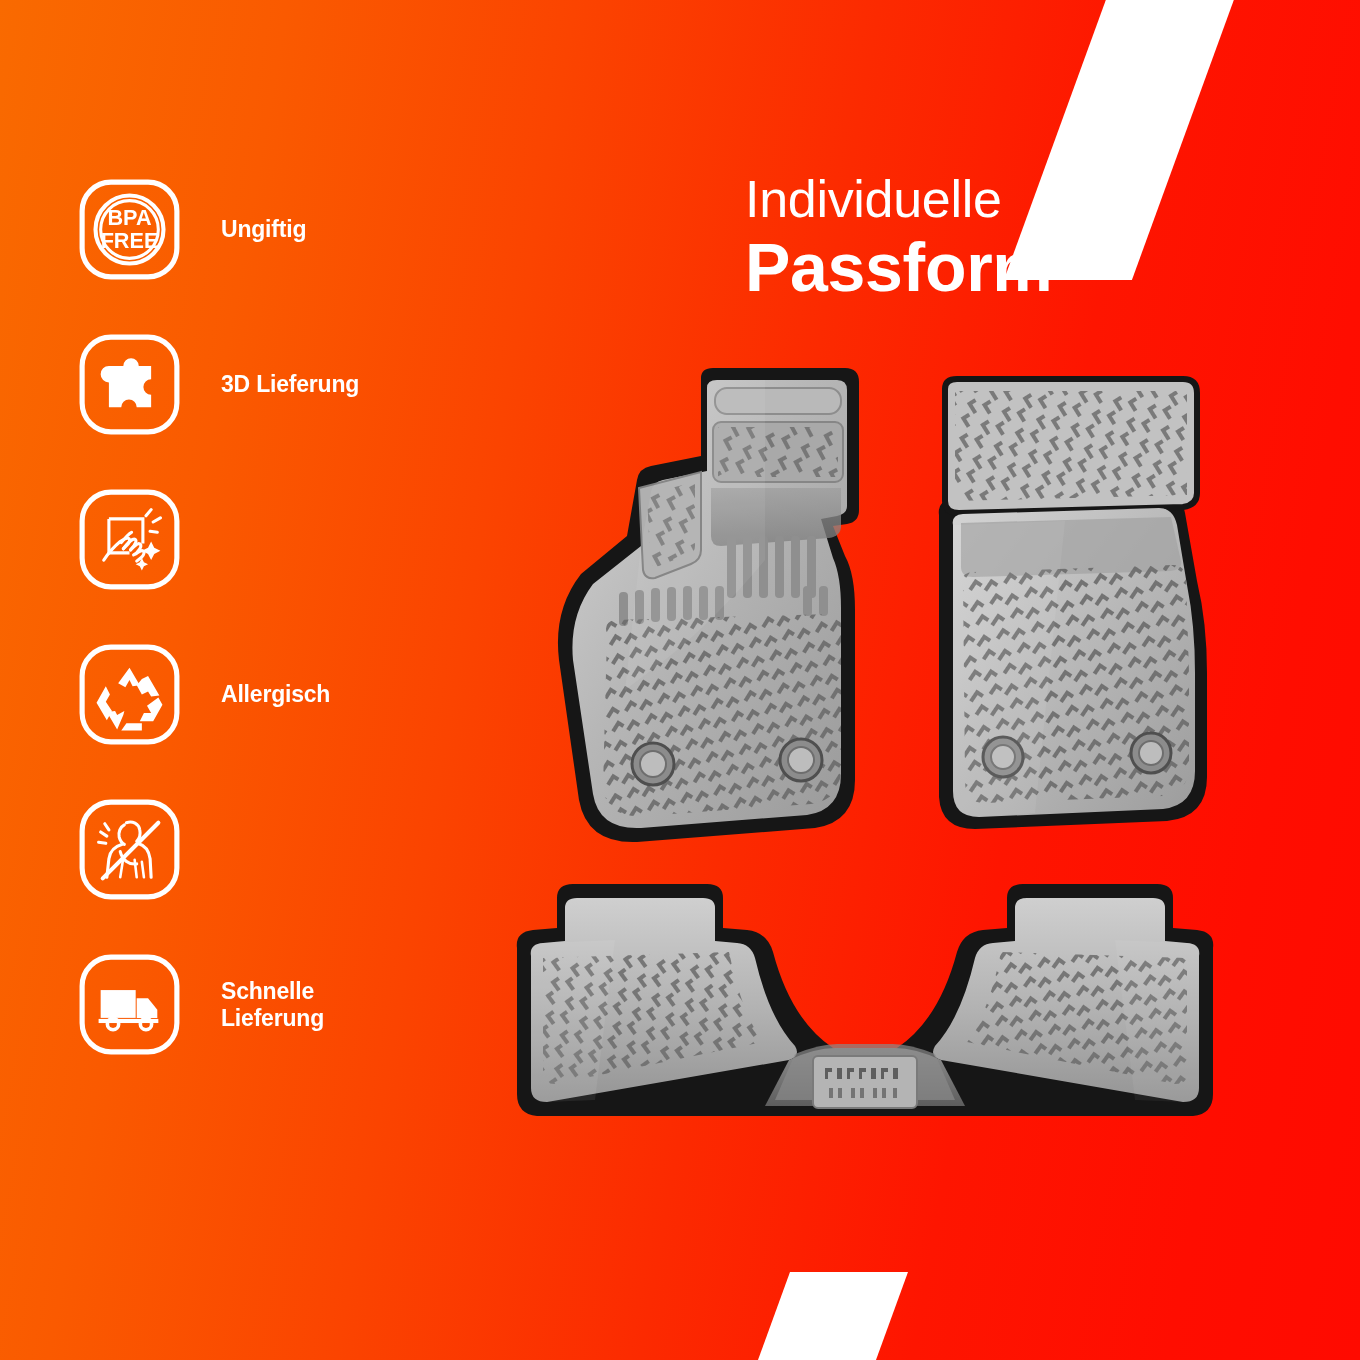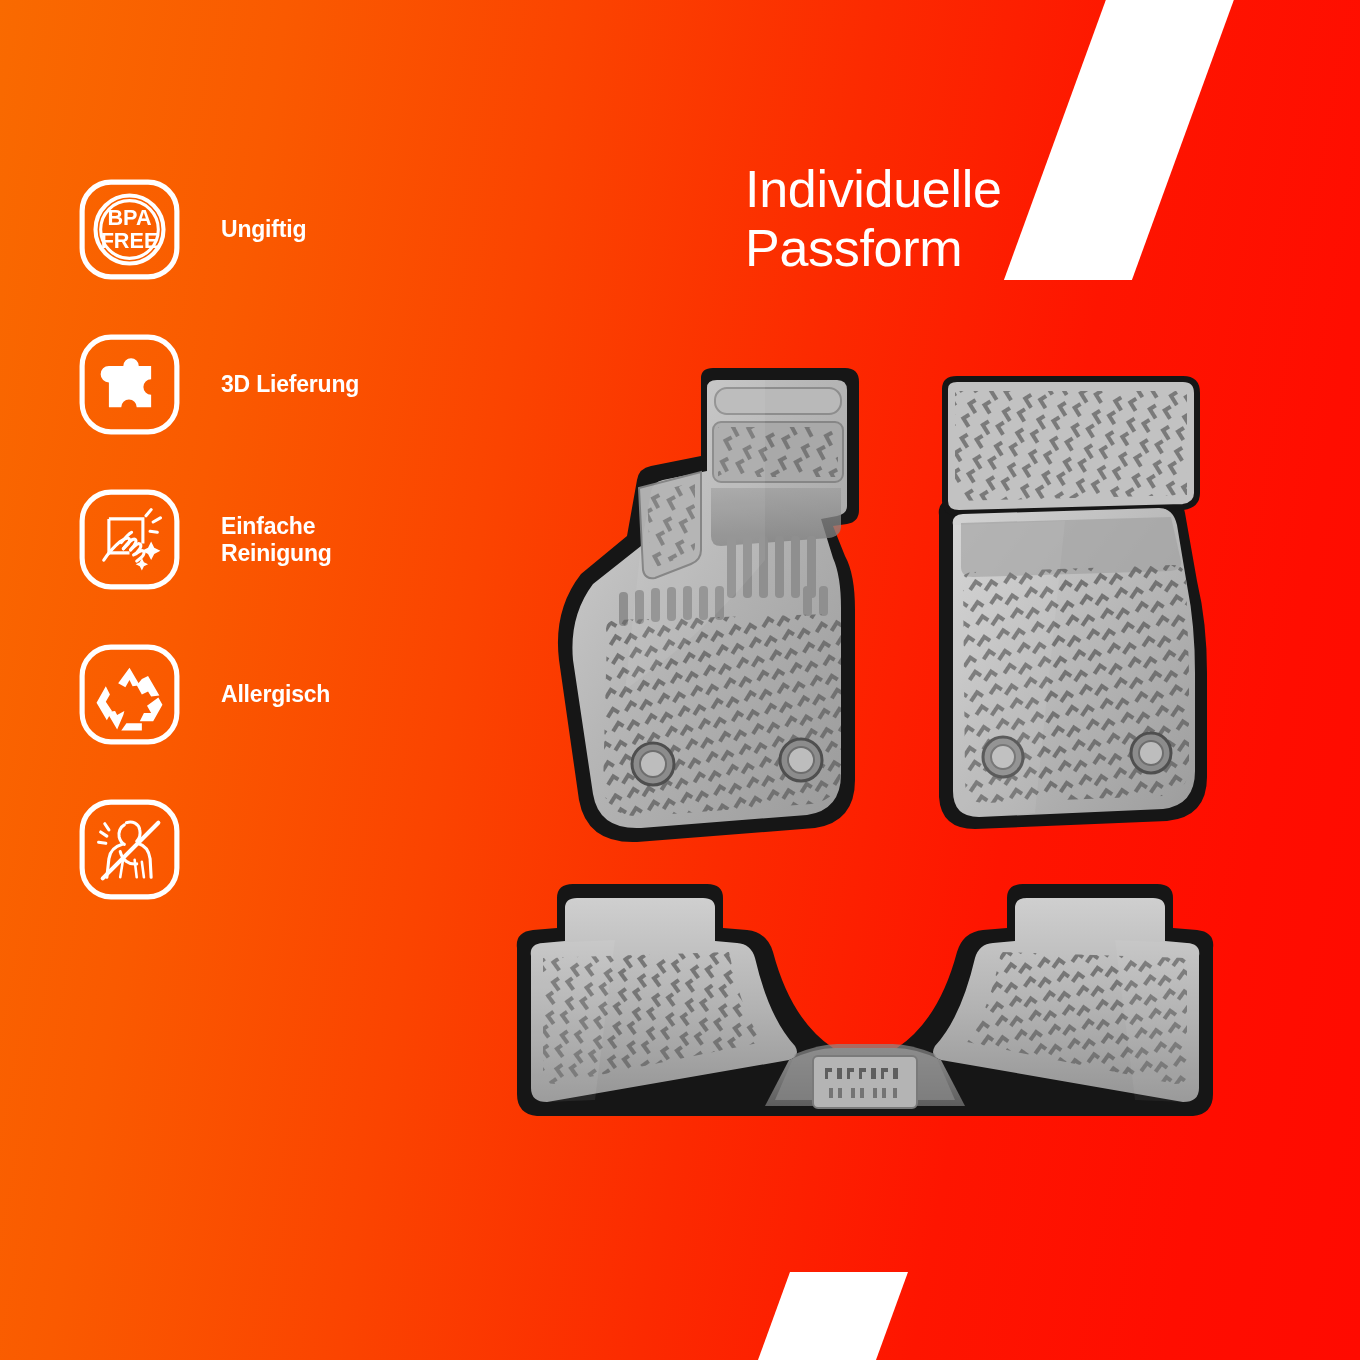--- a/index.html
+++ b/index.html
@@ -44,34 +44,34 @@
     width: 118px;
     height: 100px;
     transform: skewX(-20deg);
     transform-origin: top left;
   }
 
   
   #headline {
     position: absolute;
     left: 745px;
-    top: 160px;
+    top: 170px;
     color: #FFFFFF;
     line-height: 1.13;
     letter-spacing: -0.3px;
   }
   #headline .line-light {
     display: block;
     font-size: 52px;
     font-weight: 300;
   }
   #headline .line-bold {
     display: block;
-    font-size: 52px;
-    font-weight: 400;
+    font-size: 68px;
+    font-weight: 700;
   }
 
   
   #feature-list {
     position: absolute;
     left: 78px;
     top: 152px;
     width: 430px;
   }
   .feature-row {
@@ -164,22 +164,20 @@
           <path d="M25 70c4-6 10-13 16-18 3-2 6-4 8-3s1 4-1 6l-4 4" fill="none" stroke="#fff" stroke-width="3" stroke-linecap="round"></path>
           <path d="M44 59c3-4 7-8 9-9s4 0 3 3-3 5-5 7" fill="none" stroke="#fff" stroke-width="3" stroke-linecap="round"></path>
           <path d="M51 60c3-3 6-6 8-6s3 2 1 5-4 5-6 6" fill="none" stroke="#fff" stroke-width="3" stroke-linecap="round"></path>
           <path d="M56 64c3-2 5-4 7-3s1 4-1 6l-5 4" fill="none" stroke="#fff" stroke-width="3" stroke-linecap="round"></path>
           <path d="M42 53c4-5 8-9 10-10" fill="none" stroke="#fff" stroke-width="3" stroke-linecap="round"></path>
           <path d="M66 27l5-6M73 33l7-4M70 42l7 1" fill="none" stroke="#fff" stroke-width="3" stroke-linecap="round"></path>
           <path d="M71 52l3 6 6 3-6 3-3 6-3-6-6-3 6-3z" fill="#fff"></path>
           <path d="M62 68l2 4 4 2-4 2-2 4-2-4-4-2 4-2z" fill="#fff"></path>
         </svg>
       </div>
-      <div class="feature-label">Einfache
-Reinigung</div>
     </div>
 
     <div class="feature-row">
       <div class="feature-icon">
         <svg viewBox="0 0 100 100">
           <rect x="4" y="4" width="92" height="92" rx="28" ry="28" fill="none" stroke="#fff" stroke-width="5"></rect>
           <g fill="#fff">
             <path d="M50 24l10 17-7 1-3-6-4 7-7-4z"></path>
             <path d="M62 35l6-3 11 19-8 1-3-5-6 3-5-9z"></path>
             <path d="M78 53l4 7-9 16H60l4-8h7l-4-7z"></path>
@@ -202,20 +200,34 @@
           <path d="M58 44c7 2 11 8 12 15l1 18" fill="none" stroke="#fff" stroke-width="3" stroke-linecap="round"></path>
           <path d="M41 52c2 8 8 13 16 12" fill="none" stroke="#fff" stroke-width="3" stroke-linecap="round"></path>
           <path d="M44 58l-3 19M55 60l2 17M62 62l2 15" fill="none" stroke="#fff" stroke-width="2.5" stroke-linecap="round"></path>
           <path d="M28 37l-6-4M27 44l-7-1M30 31l-4-6" fill="none" stroke="#fff" stroke-width="3" stroke-linecap="round"></path>
           <line x1="24" y1="78" x2="78" y2="24" stroke="#fff" stroke-width="4" stroke-linecap="round"></line>
         </svg>
       </div>
     </div>
 
 
+    <div class="feature-row">
+      <div class="feature-icon">
+        <svg viewBox="0 0 100 100">
+          <rect x="4" y="4" width="92" height="92" rx="28" ry="28" fill="none" stroke="#fff" stroke-width="5"></rect>
+          <rect x="22" y="36" width="34" height="27" fill="#fff"></rect>
+          <path d="M57 44h11l9 11v8H57z" fill="#fff"></path>
+          <rect x="20" y="64" width="58" height="4" fill="#fff"></rect>
+          <circle cx="34" cy="69" r="5.5" fill="none" stroke="#fff" stroke-width="3.5"></circle>
+          <circle cx="66" cy="69" r="5.5" fill="none" stroke="#fff" stroke-width="3.5"></circle>
+        </svg>
+      </div>
+      <div class="feature-label">Schnelle
+Lieferung</div>
+    </div>
 
   </div>
 
   <div id="product-area">
 
     <div class="mat" id="mat-driver">
       <svg width="370" height="490" viewBox="0 0 370 490">
         <defs>
           <linearGradient id="dTray" x1="0" y1="0" x2="1" y2="1">
             <stop offset="0%" stop-color="#d2d2d2"></stop>

